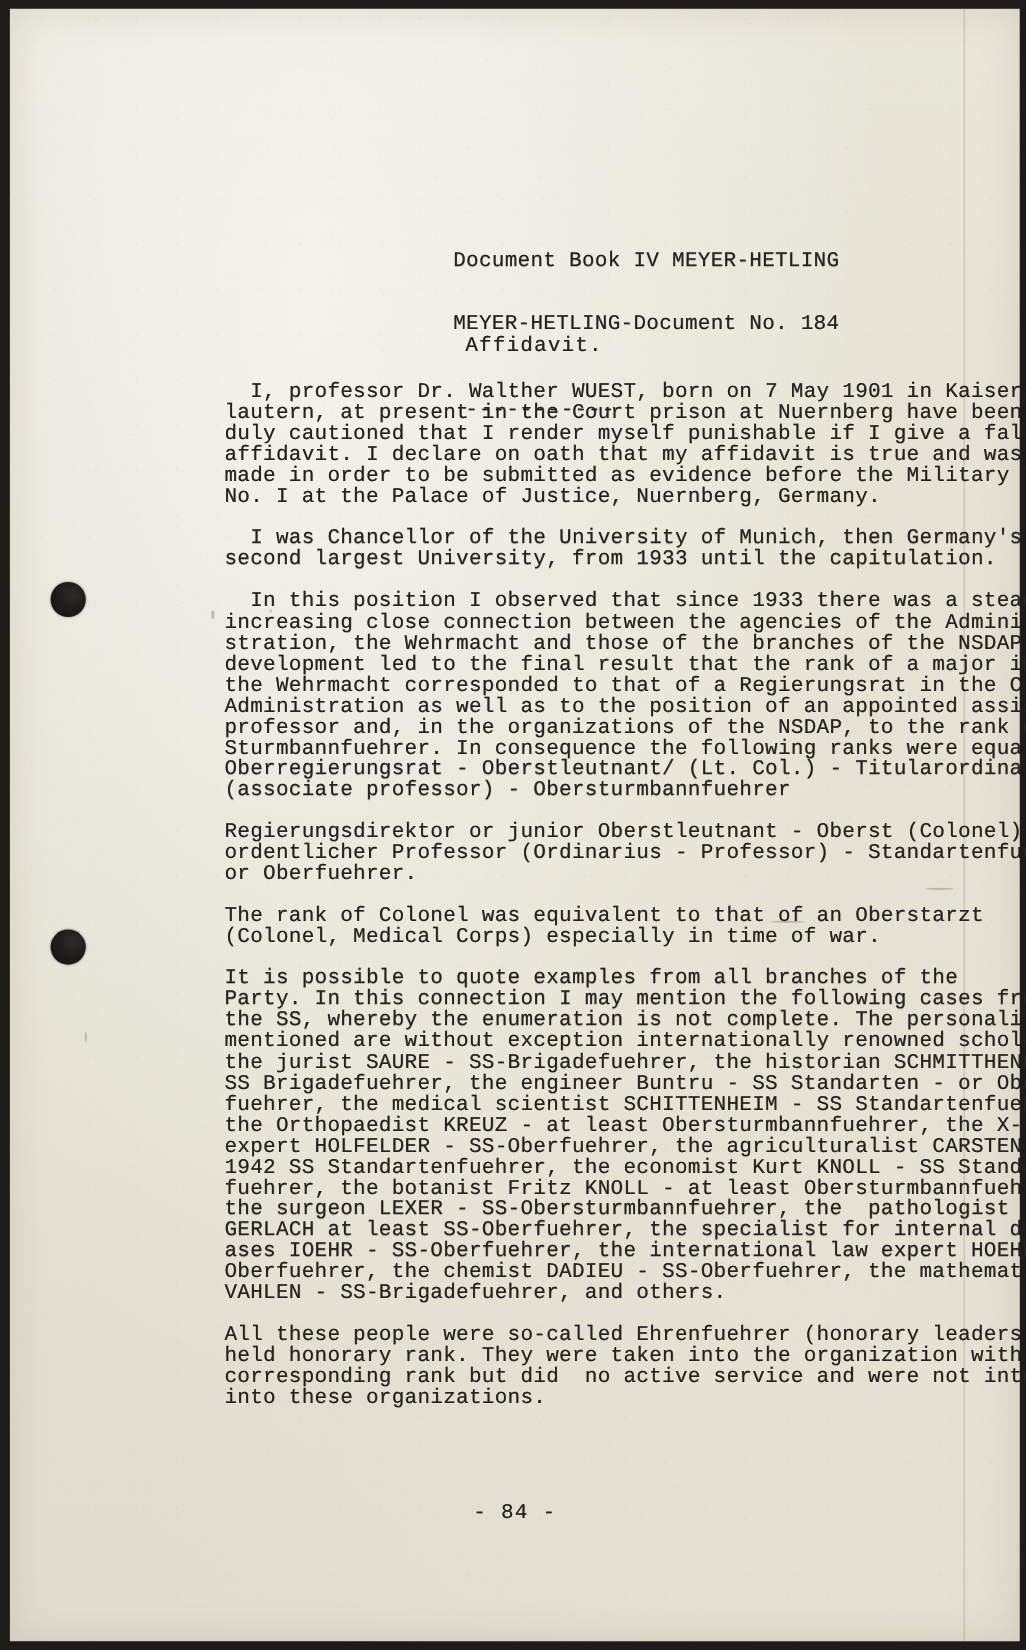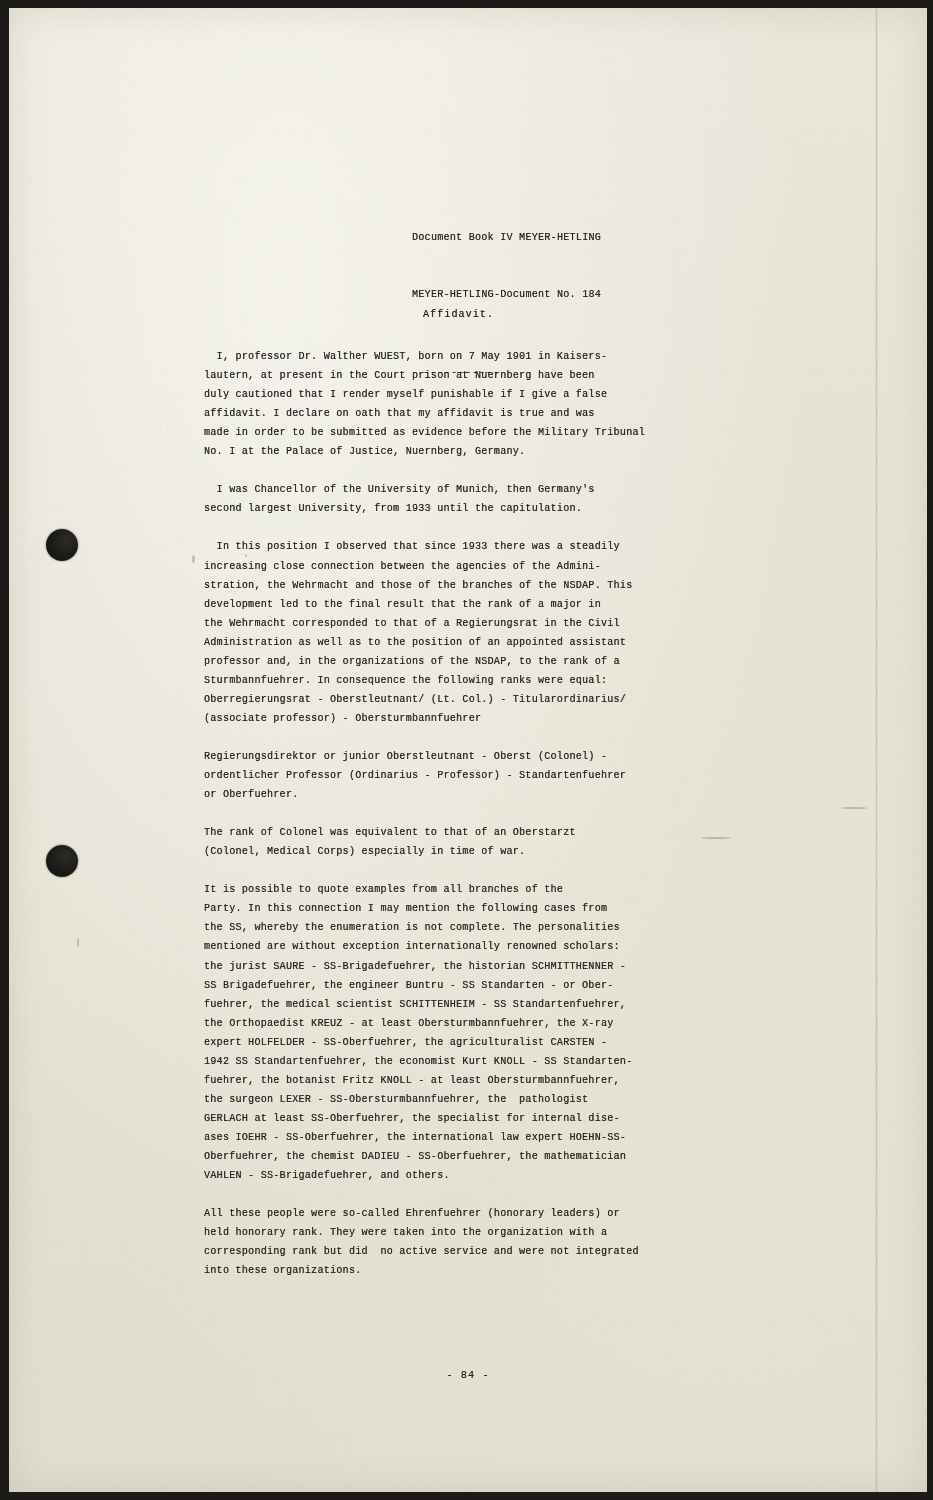--- a/index.html
+++ b/index.html
@@ -69,21 +69,21 @@
     box-shadow: 0 0 2px rgba(0,0,0,0.6);
   }
   #punch-top    { left: 37px; top: 521px; }
   #punch-bottom { left: 37px; top: 837px; }
 
   
   .typed {
     position: absolute;
     color: #24231e;
     font-family: "Liberation Mono", "DejaVu Sans Mono", monospace;
-    font-size: 10px;
+    font-size: 19px;
     line-height: 19.05px;
     letter-spacing: 0.30px;
     white-space: pre;
     text-shadow:
       0.35px 0 0 rgba(36,35,30,0.40),
       0 0.35px 0 rgba(36,35,30,0.28);
   }
 
   #header-block {
     left: 403px;

